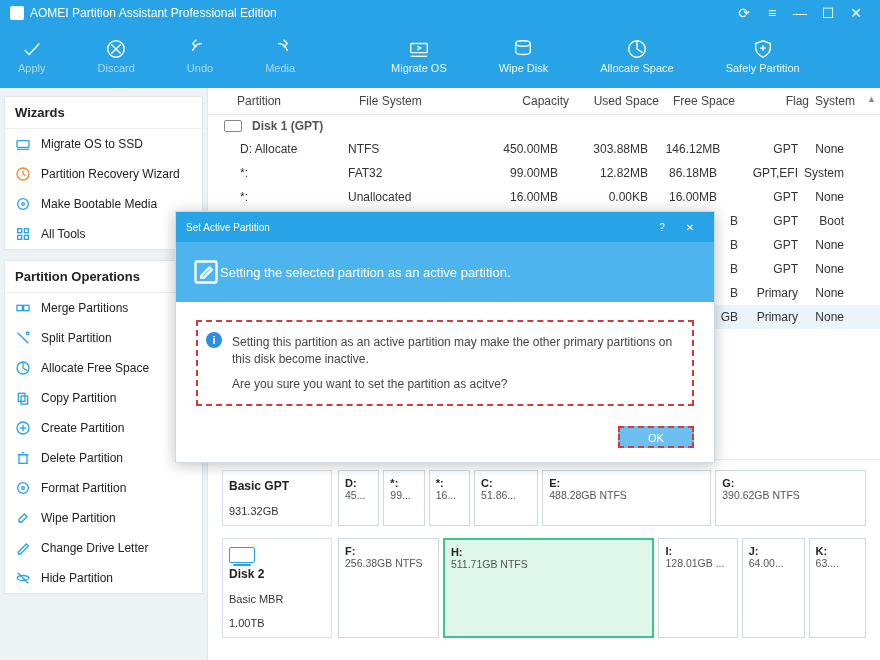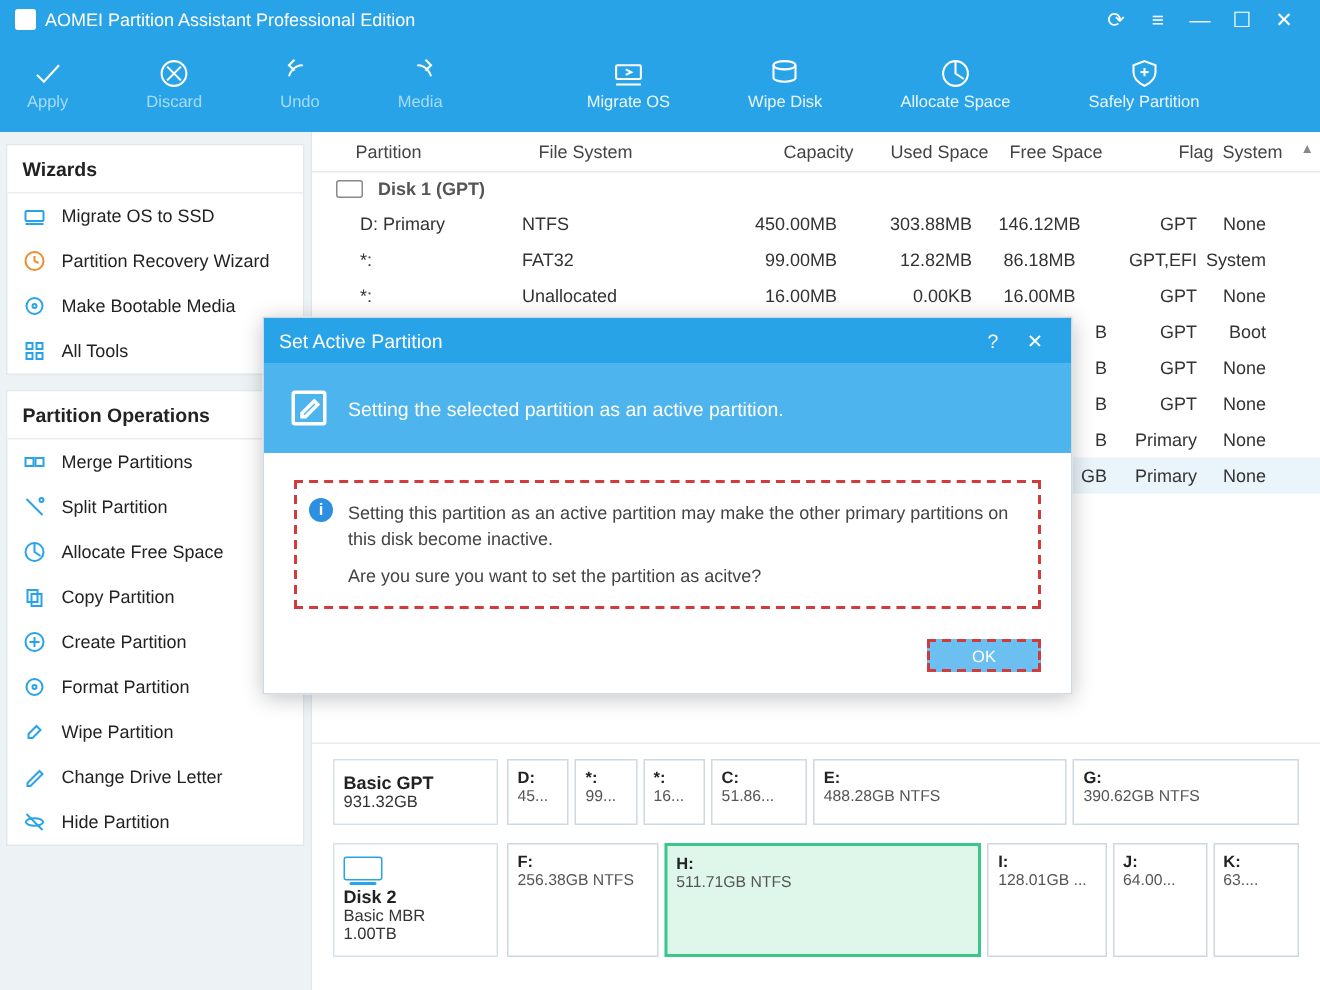--- a/index.html
+++ b/index.html
@@ -30,29 +30,29 @@
   .col-flag { width:60px; text-align:right;}
   .col-stat { width:60px; text-align:right; padding-right:14px;}
   .disk-row { display:flex; align-items:center; padding:4px 0 4px 16px; font-weight:600; color:#555;}
   .disk-row .dicon{ width:18px; height:12px; border:1.5px solid #888; border-radius:2px; margin-right:10px; position:relative;}
   .row { display:flex; padding:5px 0; font-size:12px; color:#333;}
   .row.tail { padding-left:0;}
   .diskview { padding:10px 14px; border-top:1px solid #e7ecf0; background:#fff;}
   .diskcard { display:flex; gap:6px; margin-bottom:12px;}
   .dvleft { width:110px; border:1px solid #d9e1e8; padding:8px 6px; background:#fff;}
   .dvleft .dname{ font-weight:600; font-size:12px;}
-  .dvleft .dsub{ font-size:11px; color:#333; margin-top:0;}
+  .dvleft .dsub{ font-size:11px; color:#333; margin-top:12px;}
   .dvdisk{ width:26px;height:16px;border:1.5px solid #29a3e8;border-radius:2px;margin-bottom:4px;position:relative;}
   .dvdisk::after{content:"";position:absolute;bottom:-4px;left:3px;right:3px;height:2px;background:#29a3e8;border-radius:1px;}
   .part { border:1px solid #cfd8df; padding:6px; font-size:11px; background:#fff; min-width:40px; overflow:hidden; white-space:nowrap;}
   .part.sel { border:2px solid #3cc68a; background:#dff7ea;}
   .part .plabel{ font-weight:600; display:block;}
   .part .psub{ color:#555; font-size:10.5px;}
   .modal { position:absolute; left:175px; top:211px; width:540px; background:#fff; box-shadow:0 2px 14px rgba(0,0,0,.25); border:1px solid #cfd9e2;}
-  .modal .mtitle { height:30px; background:#29a3e8; color:#fff; display:flex; align-items:center; padding:0 10px; font-size:13px;}
+  .modal .mtitle { height:30px; background:#29a3e8; color:#fff; display:flex; align-items:center; padding:0 10px; font-size:10px;}
   .modal .mhead { height:60px; background:#4db4ee; color:#fff; display:flex; align-items:center; padding:0 16px; font-size:13px;}
   .modal .mbody{ padding:18px 20px 14px 20px;}
   .warnbox{ border:2px dashed #d23b3b; padding:12px 14px 12px 34px; position:relative; color:#444; font-size:12px; line-height:1.4;}
   .warnbox .info-ic{ position:absolute; left:8px; top:10px; width:16px; height:16px; border-radius:50%; background:#2d8fe0; color:#fff; font-weight:700; text-align:center; font-size:11px; line-height:16px;}
   .okrow{ text-align:right; padding:6px 20px 14px 20px;}
   .okbtn{ display:inline-block; width:76px; height:22px; line-height:20px; text-align:center; border:2px dashed #d23b3b; background:#6bbff1; color:#fff; font-size:11px; cursor:pointer;}
   .mtitle .mbtn{ width:28px; text-align:center; cursor:pointer;}
   .tri{ font-size:9px; color:#888;}
   svg { overflow:visible;}
   .ic-blue { stroke:#29a3e8; }
@@ -221,20 +221,28 @@
         <div class="sitem">
             <svg class="ic ic-blue" viewBox="0 0 24 24" fill="none" stroke-width="2">
               <circle cx="12" cy="12" r="9"></circle>
               <line x1="12" y1="7" x2="12" y2="17"></line>
               <line x1="7" y1="12" x2="17" y2="12"></line>
             </svg>
             <span>Create Partition</span>
           </div>
         <div class="sitem">
             <svg class="ic ic-blue" viewBox="0 0 24 24" fill="none" stroke-width="2">
+              <rect x="6" y="7" width="12" height="13"></rect>
+              <line x1="4" y1="7" x2="20" y2="7"></line>
+              <line x1="10" y1="4" x2="14" y2="4"></line>
+            </svg>
+            <span>Delete Partition</span>
+          </div>
+        <div class="sitem">
+            <svg class="ic ic-blue" viewBox="0 0 24 24" fill="none" stroke-width="2">
               <circle cx="12" cy="12" r="8"></circle>
               <circle cx="12" cy="12" r="2"></circle>
             </svg>
             <span>Format Partition</span>
           </div>
         <div class="sitem">
             <svg class="ic ic-blue" viewBox="0 0 24 24" fill="none" stroke-width="2">
               <path d="M6 14 l8 -8 4 4 -8 8 h-4 z"></path>
             </svg>
             <span>Wipe Partition</span>
@@ -267,21 +275,21 @@
         <div class="col-flag">Flag</div>
         <div class="col-stat">System</div>
         <span class="tri" style="position:absolute; right:4px;">▲</span>
       </div>
       <div class="disk-row">
         <span class="dicon"></span>
         <span>Disk 1 (GPT)</span>
       </div>
       <div id="rows">
             <div class="row">
-              <div class="col-p" style="padding-left:32px">D: Primary</div>
+              <div class="col-p" style="padding-left:32px">D: Allocate</div>
               <div class="col-fs">NTFS</div>
               <div class="col-cap">450.00MB</div>
               <div class="col-used">303.88MB</div>
               <div class="col-free">146.12MB</div>
               <div class="col-flag">GPT</div>
               <div class="col-stat">None</div>
             </div>
             <div class="row">
               <div class="col-p" style="padding-left:32px">*:</div>
               <div class="col-fs">FAT32</div>
@@ -390,21 +398,21 @@
     <span>Set Active Partition</span>
     <span style="flex:1"></span>
     <span class="mbtn">?</span>
     <span class="mbtn">✕</span>
   </div>
   <div class="mhead">
     <svg width="28" height="28" viewBox="0 0 24 24" stroke="#fff" fill="none" stroke-width="2">
         <rect x="3" y="3" width="18" height="18" rx="1"></rect>
         <path d="M8 15 l7 -7 2 2 -7 7 h-2 z"></path>
       </svg>
-    <span style="margin-left:12px">Setting the selected partition as an active partition.</span>
+    <span style="">Setting the selected partition as an active partition.</span>
   </div>
   <div class="mbody">
     <div class="warnbox">
       <div class="info-ic">i</div>
       <div>Setting this partition as an active partition may make the other primary partitions on this disk become inactive.</div>
       <div style="height:8px"></div>
       <div>Are you sure you want to set the partition as acitve?</div>
     </div>
   </div>
   <div class="okrow">

